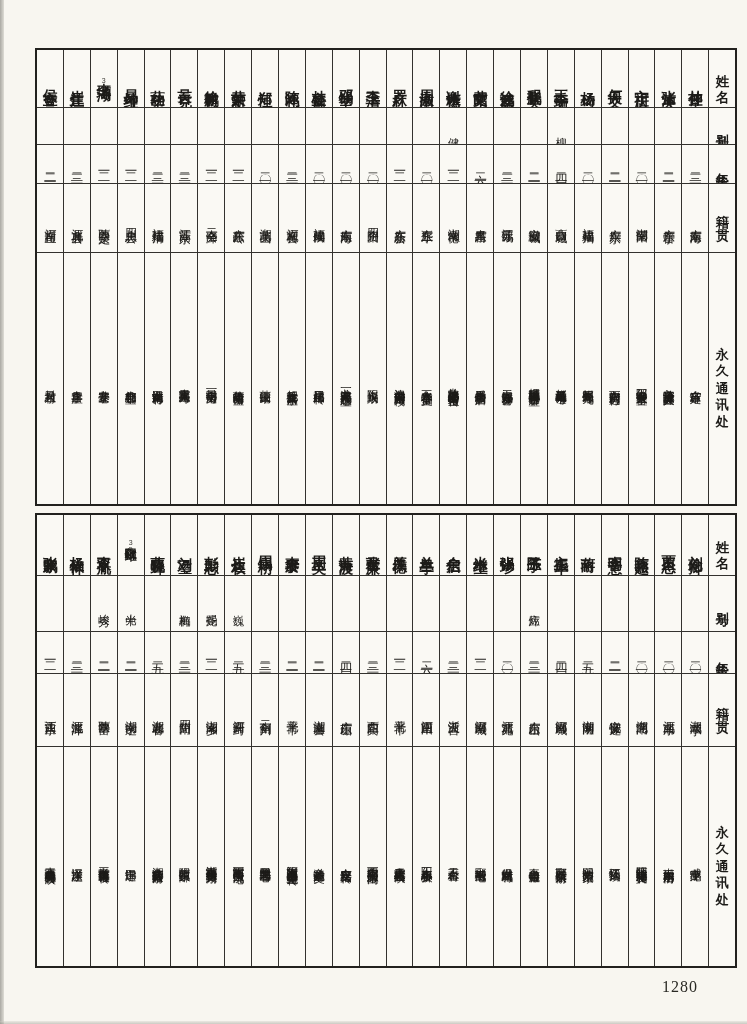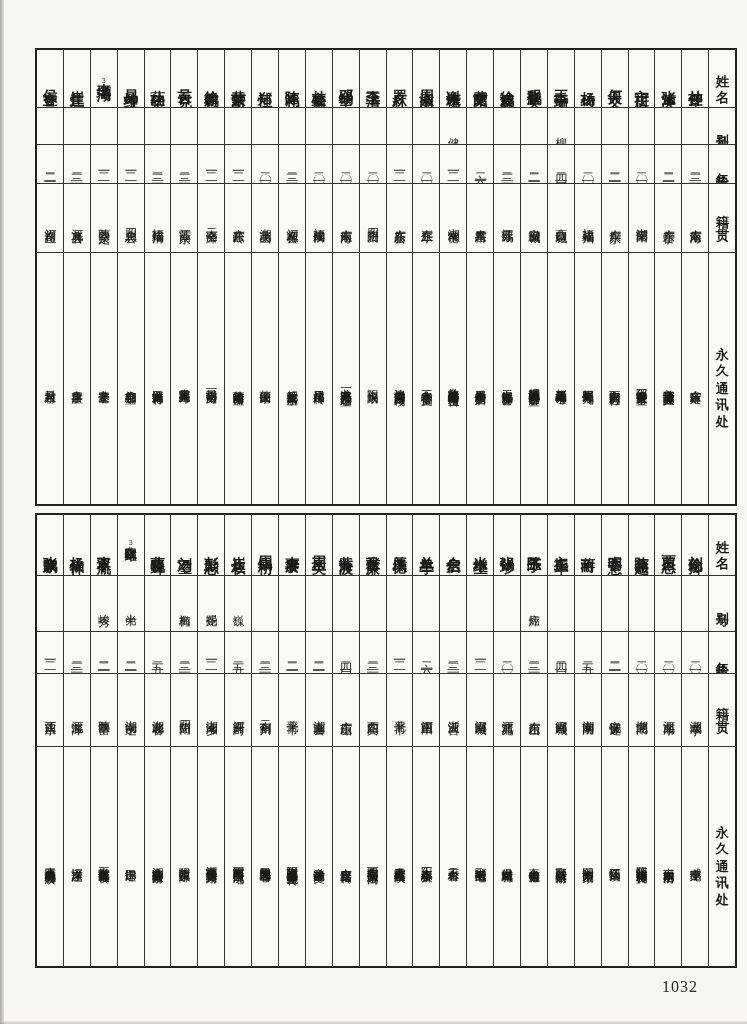--- a/index.html
+++ b/index.html
@@ -547,13 +547,13 @@
     </div>
     <div class="col header-col">
       <div class="cell c-name">姓名</div>
       <div class="cell c-alias">别号</div>
       <div class="cell c-age">年龄</div>
       <div class="cell c-native">籍贯</div>
       <div class="cell c-addr">永久通讯处</div>
     </div>
   </div>
 
-<div class="page-number">1032</div>
+<div class="page-number">1280</div>
 
 </body></html>

